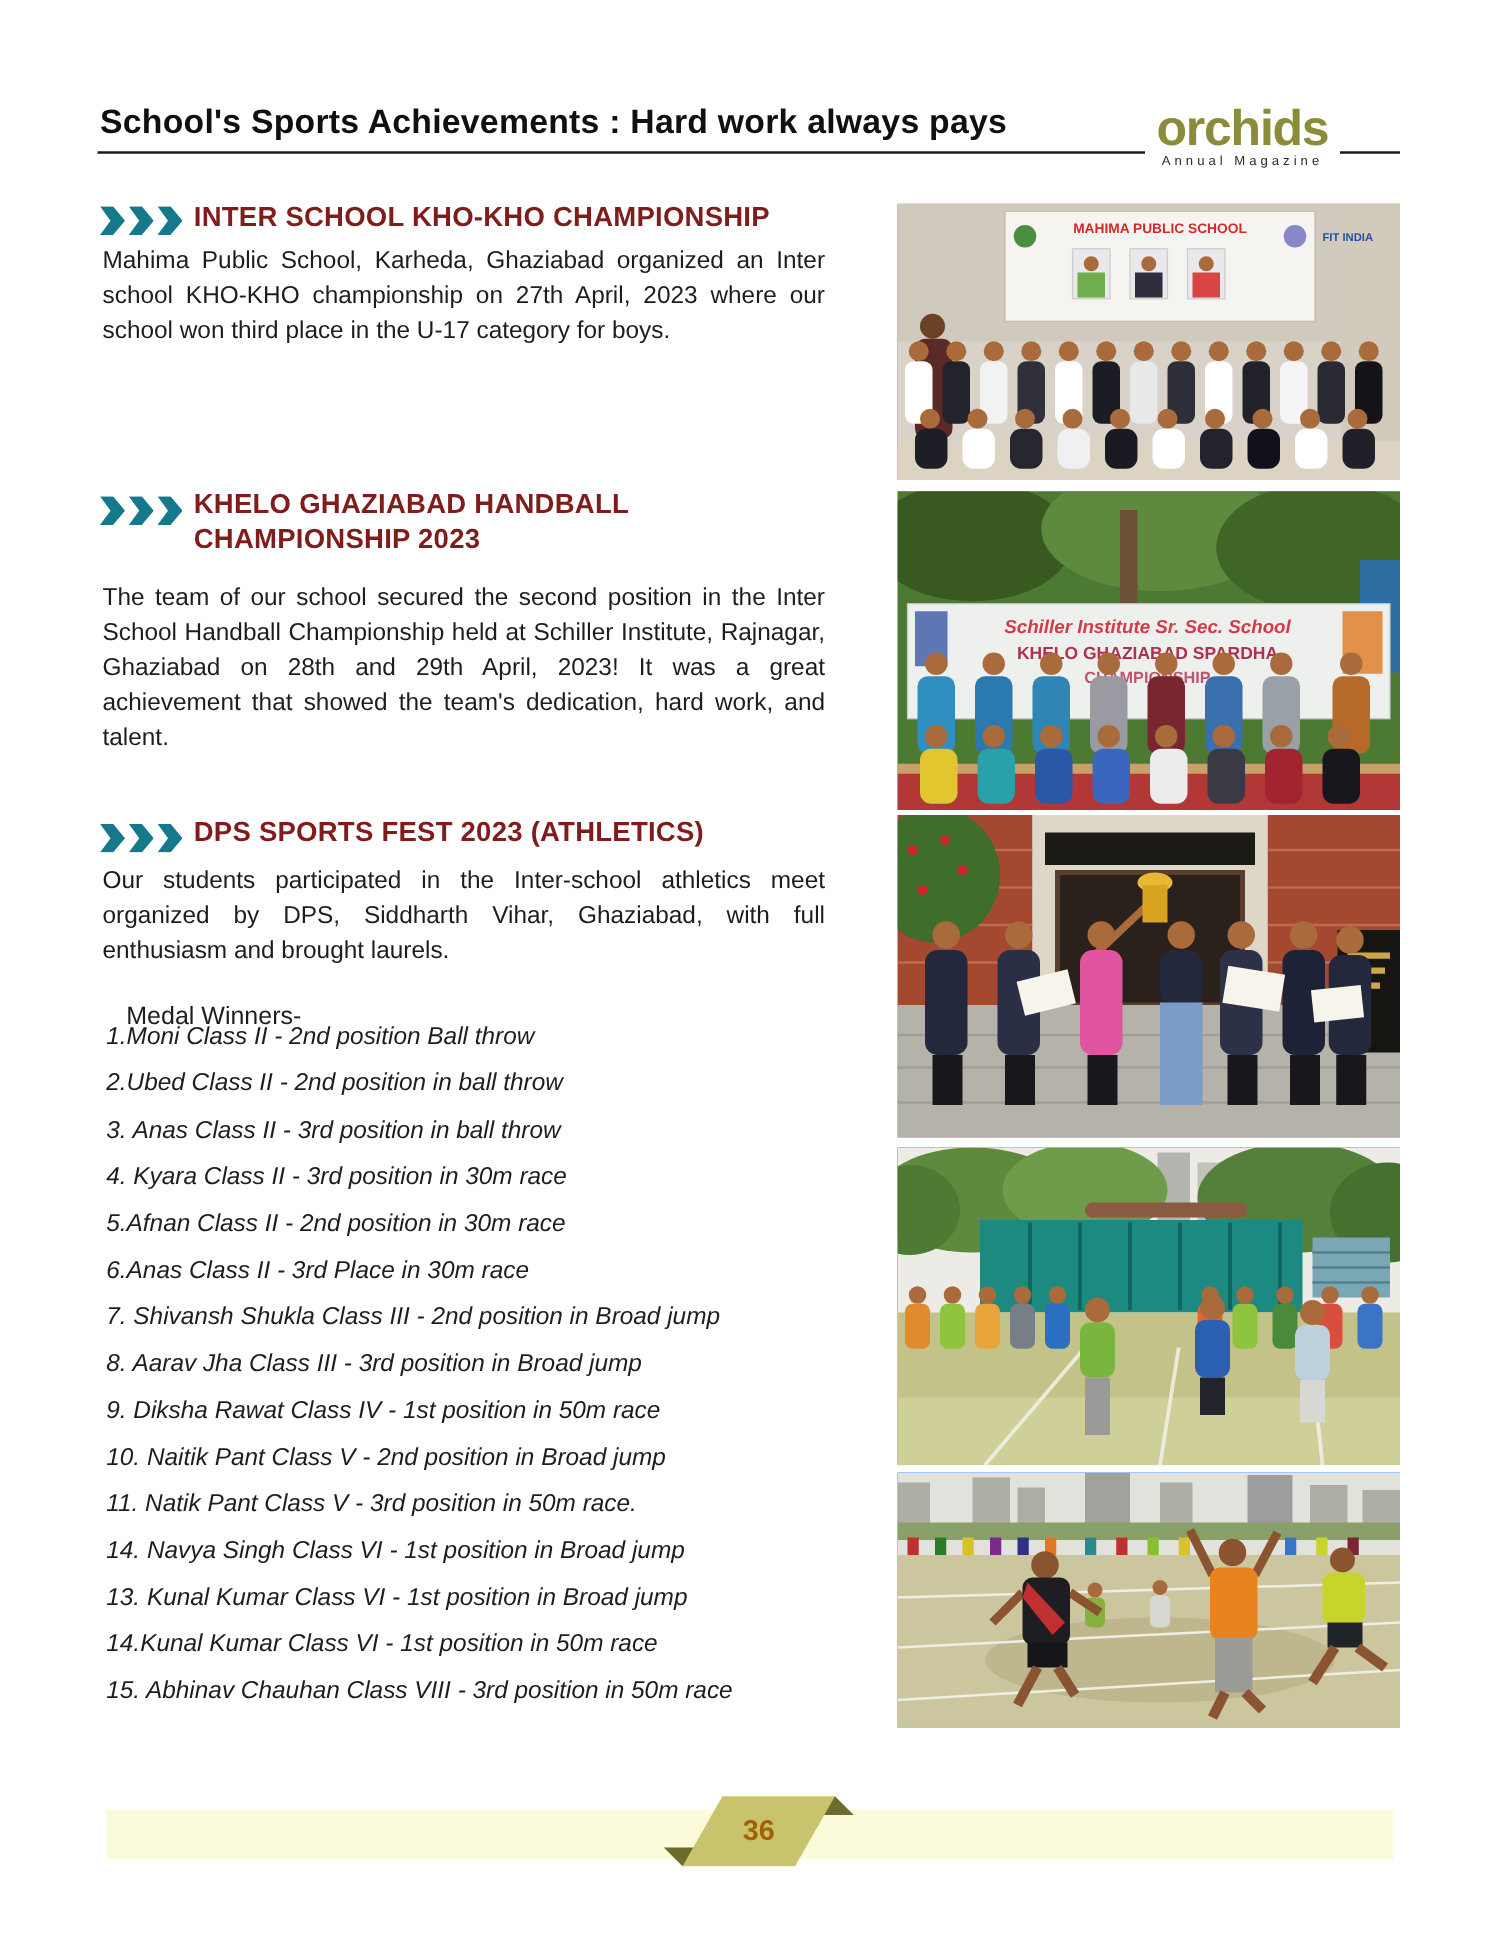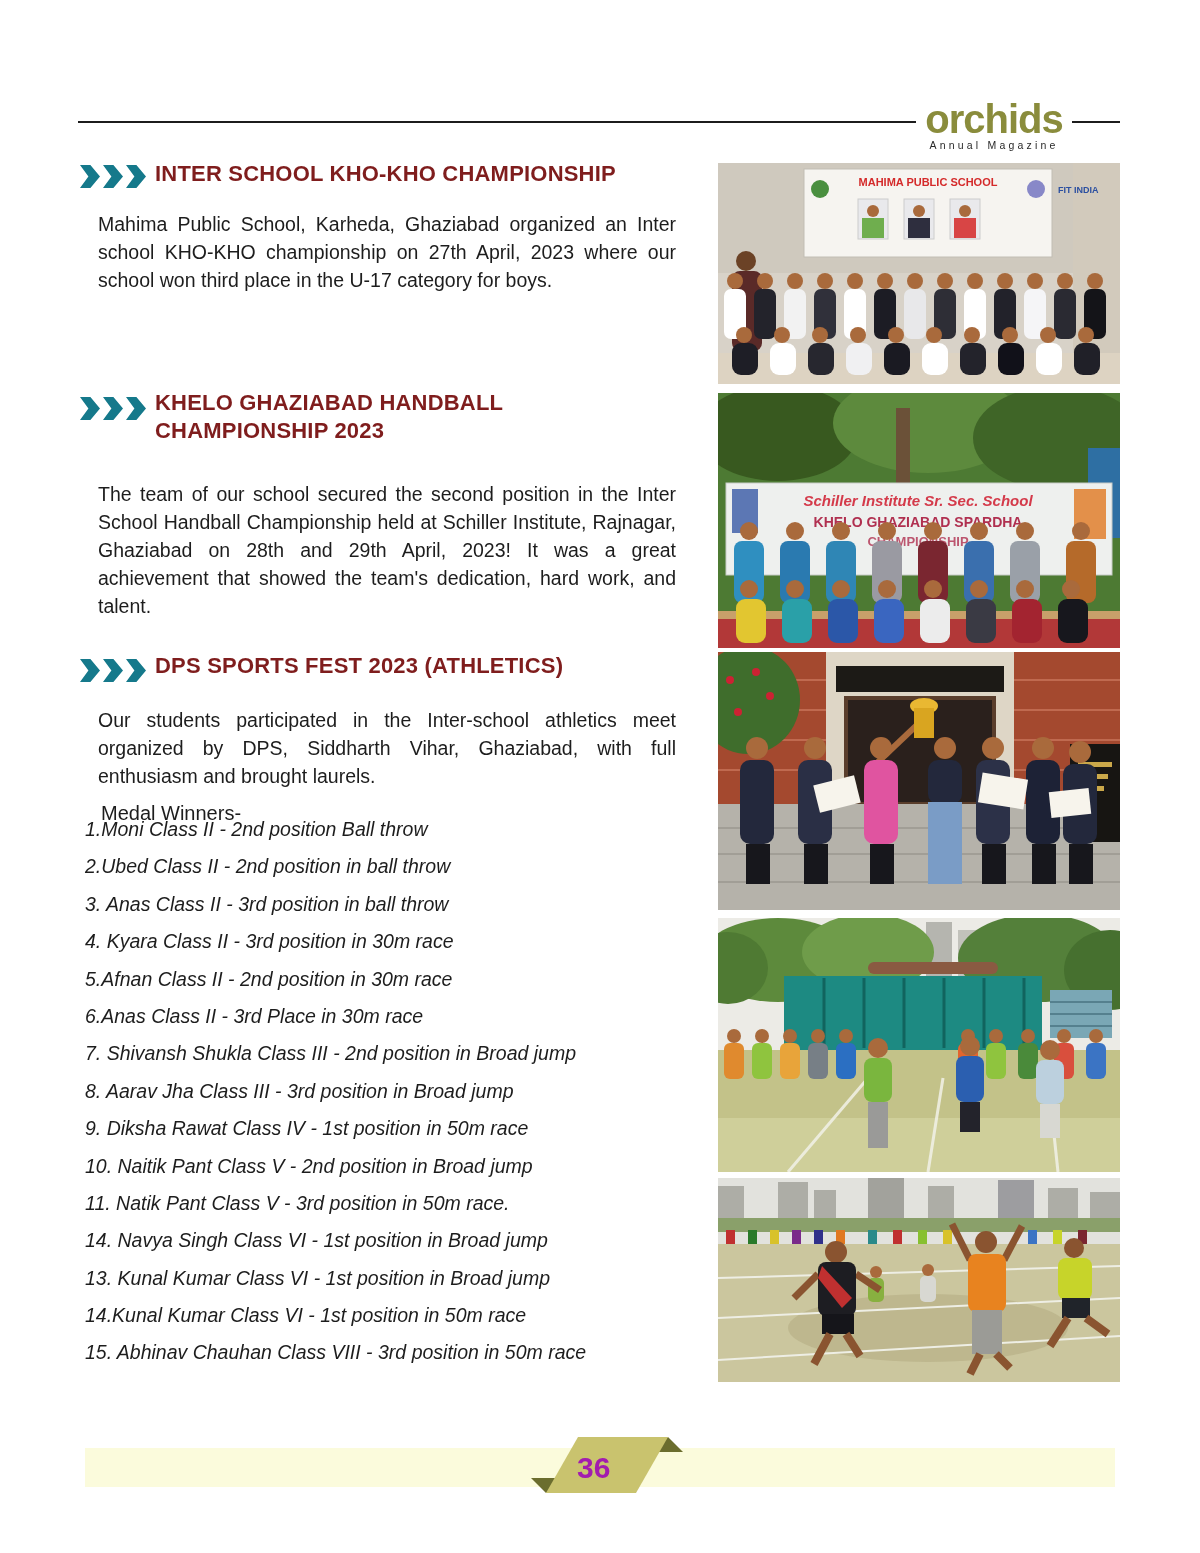--- a/index.html
+++ b/index.html
@@ -5,52 +5,53 @@
   html,body{margin:0;padding:0;background:#ffffff;}
   .page{position:relative;width:1200px;height:1553px;background:#ffffff;overflow:hidden;
         font-family:"Liberation Sans",sans-serif;}
 
   
   .header-title{position:absolute;left:80px;top:82px;margin:0;font-size:27px;font-weight:bold;
                 color:#101010;letter-spacing:0.2px;}
   .header-rule{position:absolute;left:78px;top:121px;width:1042px;height:2px;background:#1c1c1c;}
   .logo-block{position:absolute;left:916px;top:84px;width:156px;height:62px;background:#ffffff;
               text-align:center;}
-  .logo-name{font-size:40px;font-weight:bold;color:#8a8c3c;line-height:0.95;letter-spacing:-1px;margin-top:16px;}
+  .logo-name{font-size:40px;font-weight:bold;color:#8a8c3c;line-height:0.95;letter-spacing:-1px;}
   .logo-subtitle{font-size:10.5px;letter-spacing:3.2px;color:#2a2a2a;margin-top:1px;white-space:nowrap;}
 
   
   .chevrons{position:absolute;left:80px;display:flex;gap:3px;}
   .chev{width:20px;height:23px;background:#15798b;display:inline-block;
         clip-path:polygon(0 0,52% 0,100% 50%,52% 100%,0 100%,42% 50%);}
   .sec-title{position:absolute;left:155px;margin:0;color:#7f1d1d;font-weight:bold;font-size:22px;
              line-height:28px;letter-spacing:0.2px;}
 
   
-  .para{position:absolute;left:82px;width:578px;margin:16px;font-size:19.5px;line-height:28px;
+  .para{position:absolute;left:82px;width:578px;margin:0;font-size:19.5px;line-height:28px;
         color:#1d1d1d;text-align:justify;}
   .medal-label{position:absolute;left:85px;top:786px;margin:16px;font-size:20px;color:#1d1d1d;}
   .medal-list{position:absolute;left:85px;top:818px;width:625px;margin:0;padding:0;list-style:none;}
   .medal-list li{height:37.4px;font-size:19.5px;color:#1d1d1d;white-space:nowrap;font-style:italic;}
 
   
   .photo{position:absolute;left:718px;width:402px;overflow:hidden;background:#3b82f6;}
   .photo svg{display:block;}
 
   
   .footer-band{position:absolute;left:85px;top:1448px;width:1030px;height:39px;background:#fbfbdc;}
   .badge-svg{position:absolute;left:528px;top:1431px;}
-  .page-number{position:absolute;left:577px;top:1451px;width:60px;text-align:left;
-               font-size:30px;font-weight:bold;color:#a21caf;}
+  .page-number{position:absolute;left:577px;top:1451px;width:60px;text-align:center;
+               font-size:23px;font-weight:bold;color:#a16207;}
 </style>
 </head>
 <body>
 
 <div class="page">
 
+  <h1 class="header-title">School's Sports Achievements : Hard work always pays</h1>
   <div class="header-rule"></div>
   <div class="logo-block">
     <div class="logo-name">orchids</div>
     <div class="logo-subtitle">Annual Magazine</div>
   </div>
 
   <div class="chevrons" style="top:165px;">
     <span class="chev"></span>
     <span class="chev"></span>
     <span class="chev"></span>

